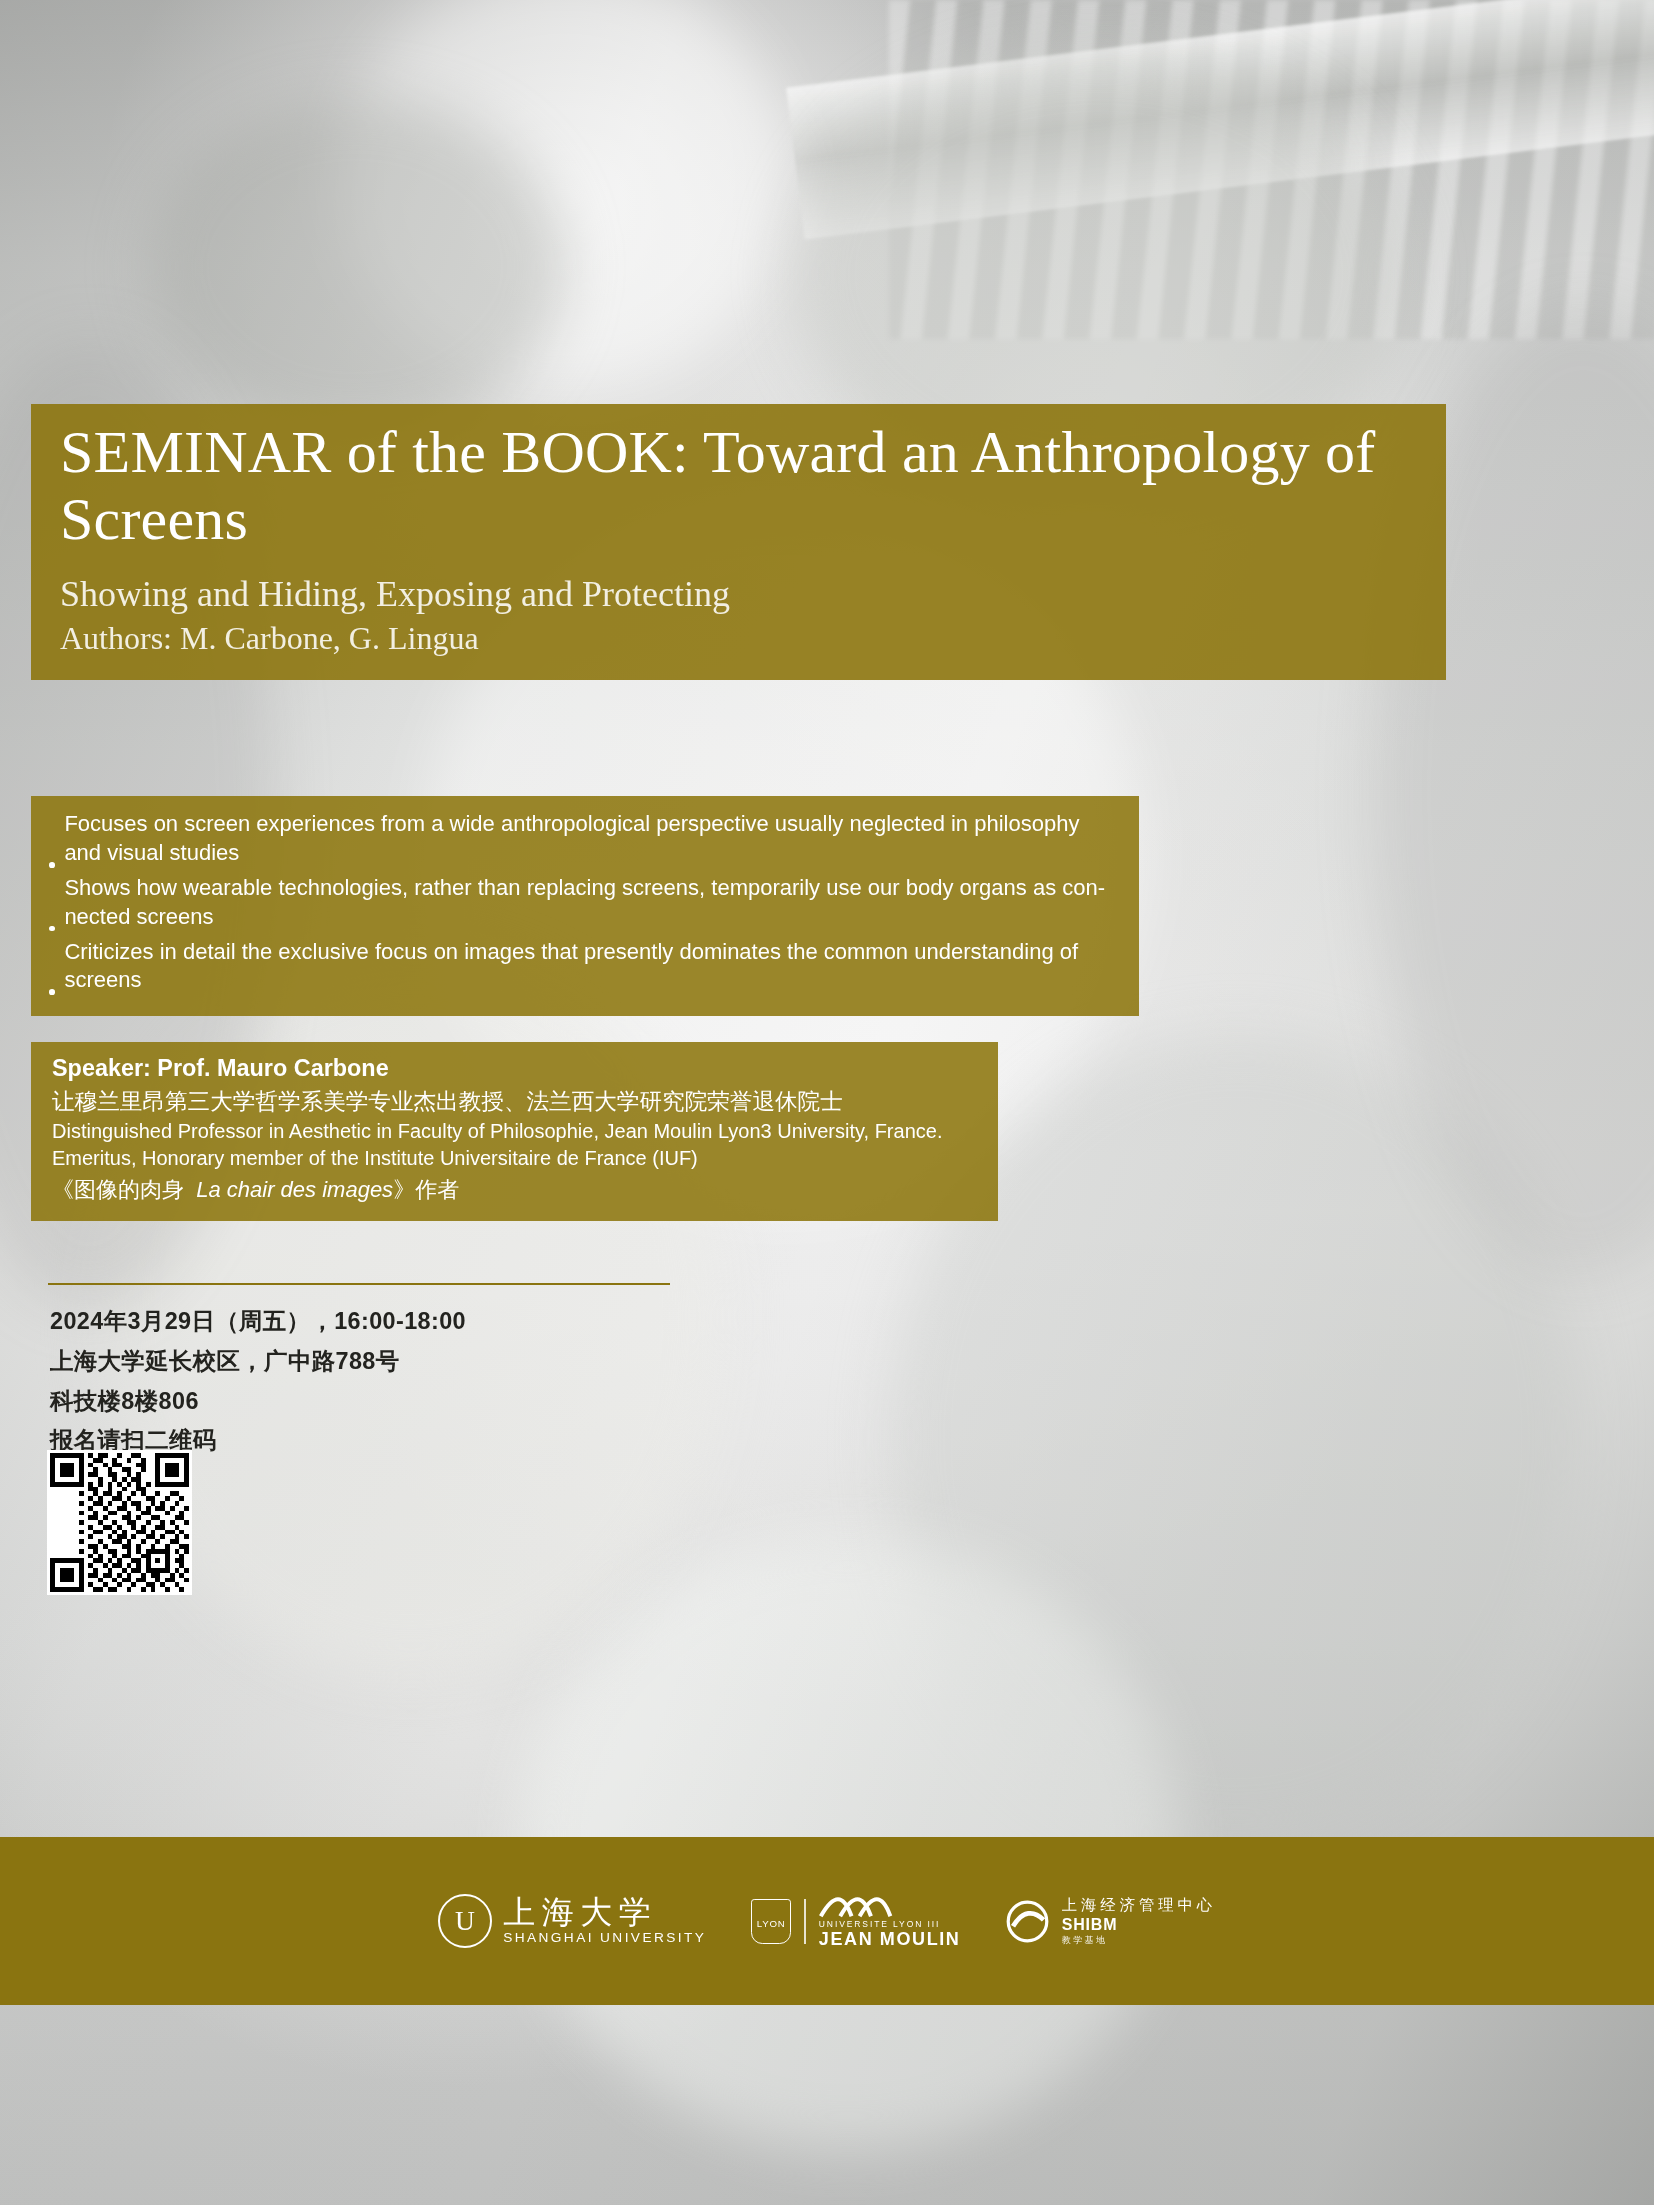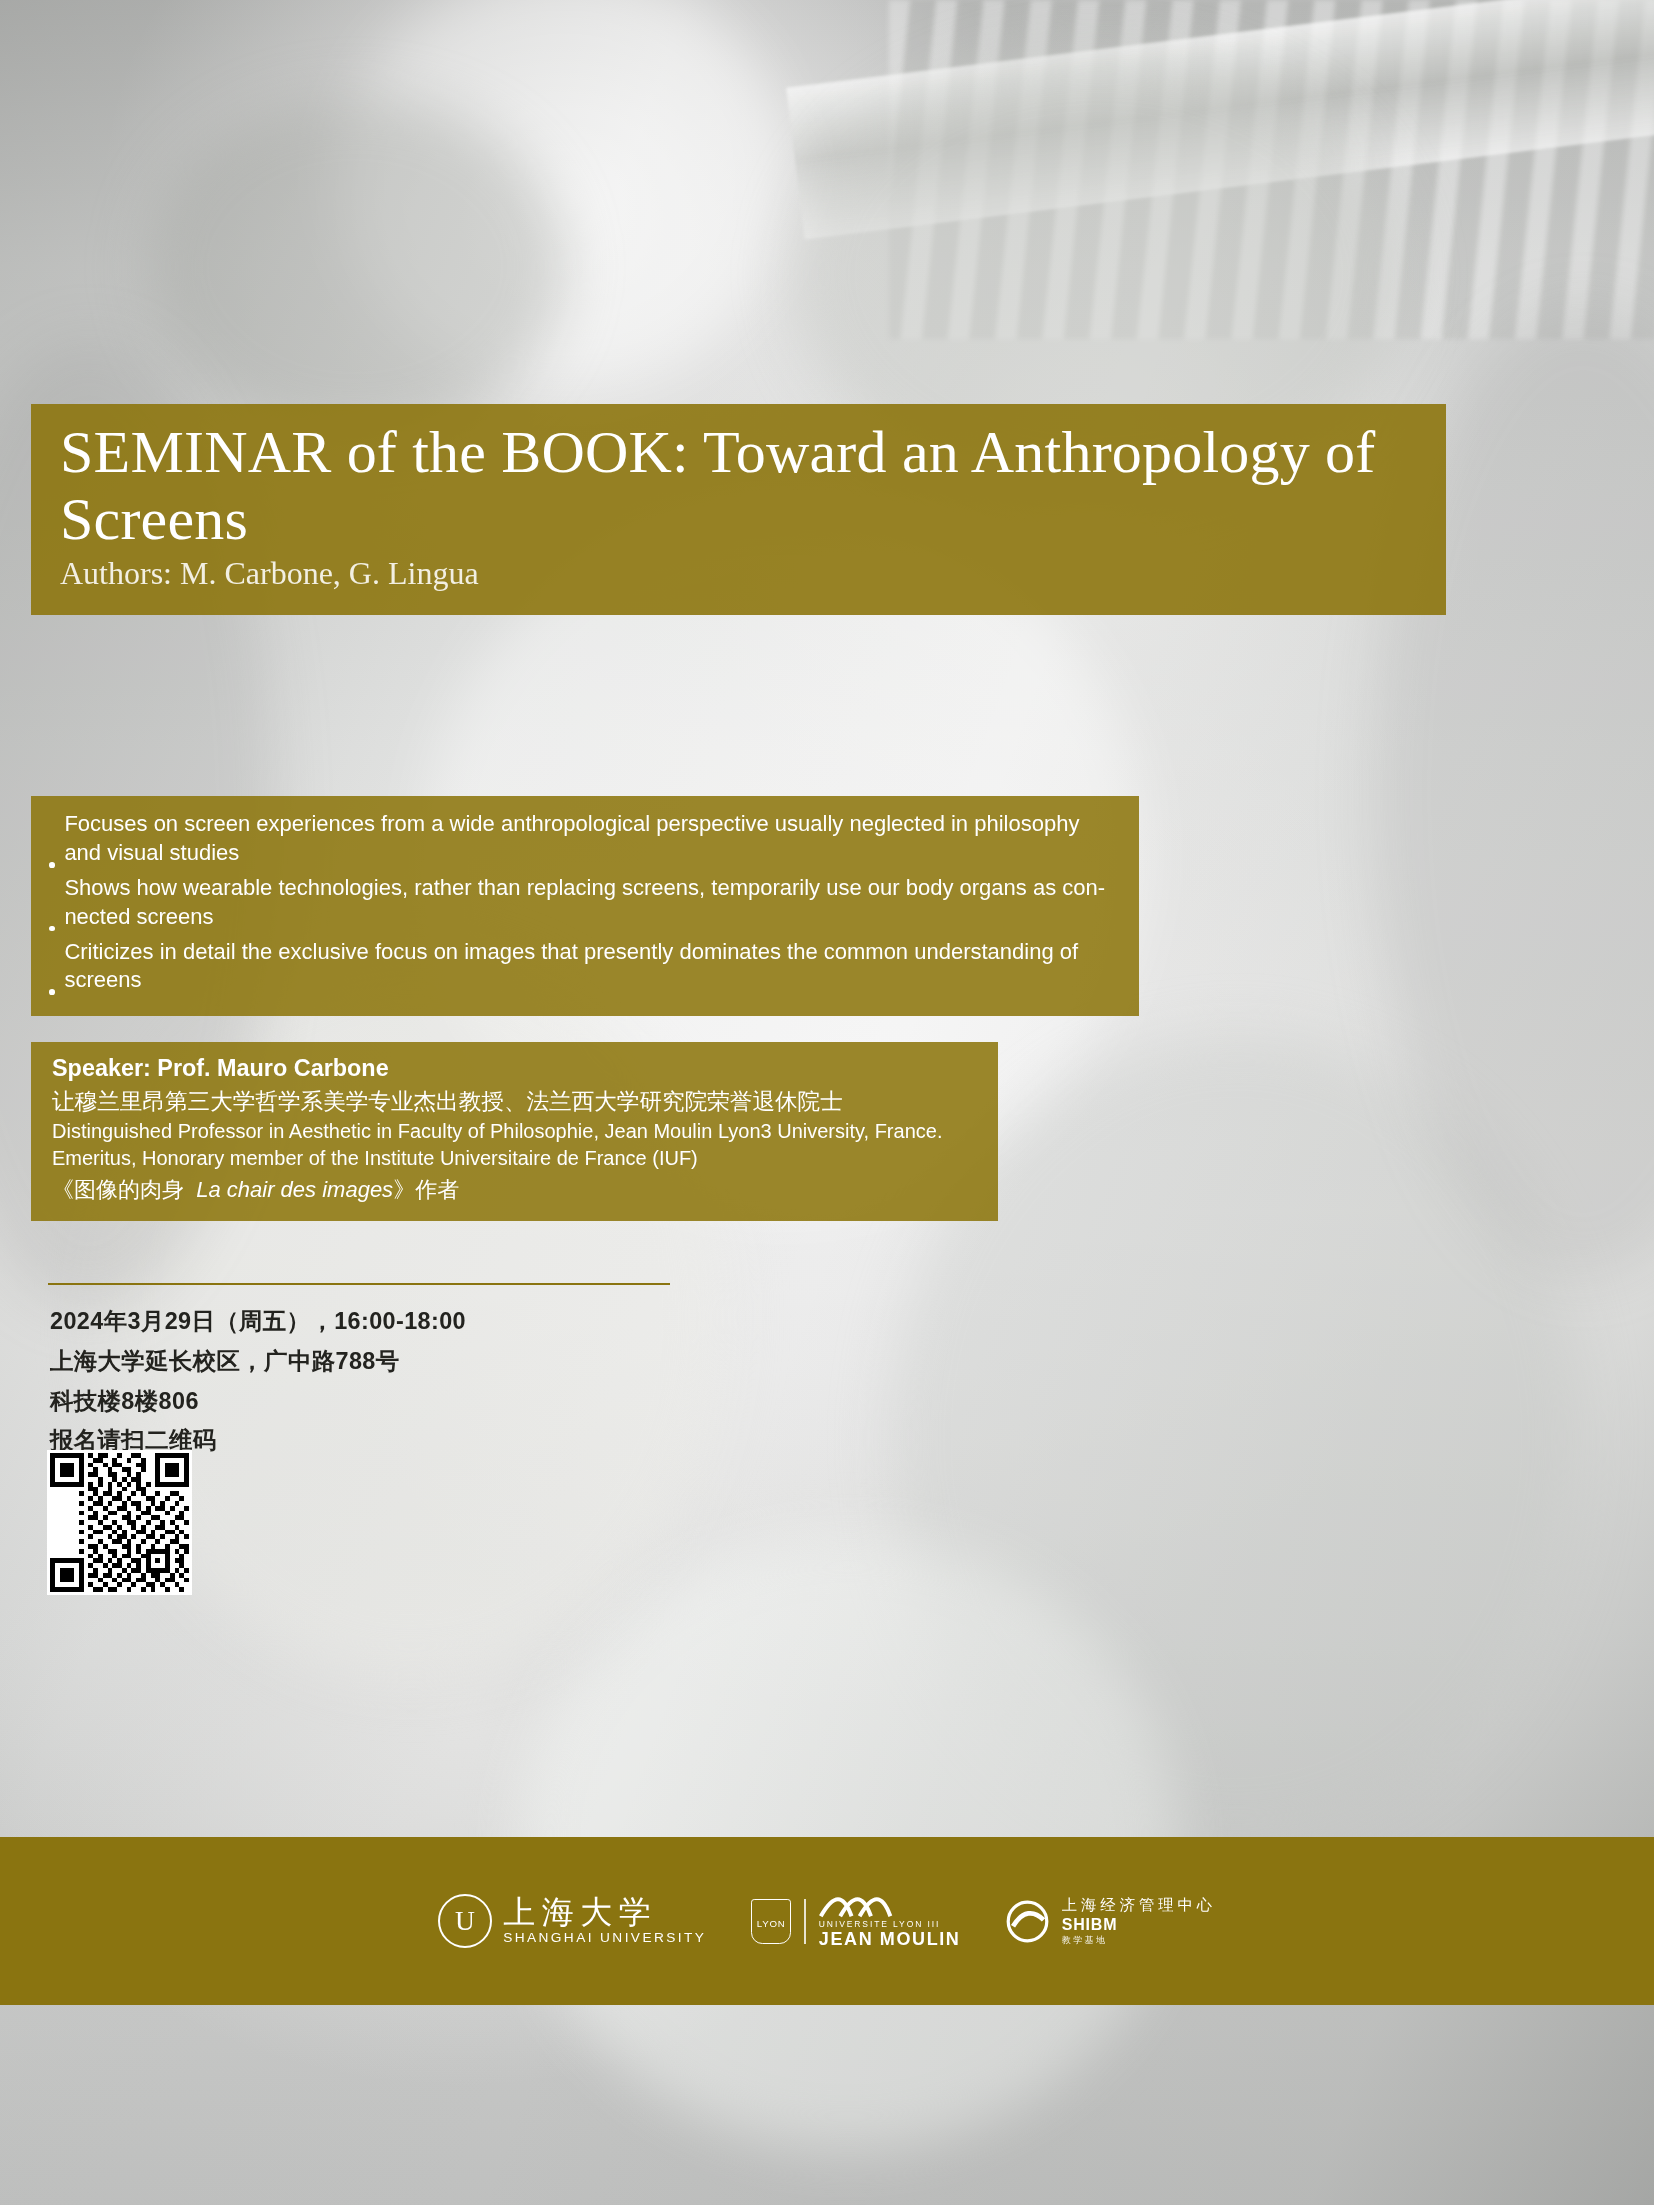--- a/index.html
+++ b/index.html
@@ -279,20 +279,21 @@
   <div class="form f4"></div>
   <div class="form f5"></div>
   <div class="form f6"></div>
   <div class="form f7"></div>
   <div class="form f8"></div>
   <div class="form f9"></div>
   <div class="bg-shade"></div>
 
   <div class="title-block">
     <div class="title-main">SEMINAR of the BOOK: Toward an Anthropology of Screens</div>
+    <div class="title-sub">Showing and Hiding, Exposing and Protecting</div>
     <div class="title-authors">Authors: M. Carbone, G. Lingua</div>
   </div>
 
   <div class="bullets-block">
     <div class="bullet">
       <span class="dot"></span>
       <span class="btext">Focuses on screen experiences from a wide anthropological perspective usually neglected in philosophy and visual studies</span>
     </div>
     <div class="bullet">
       <span class="dot"></span>

